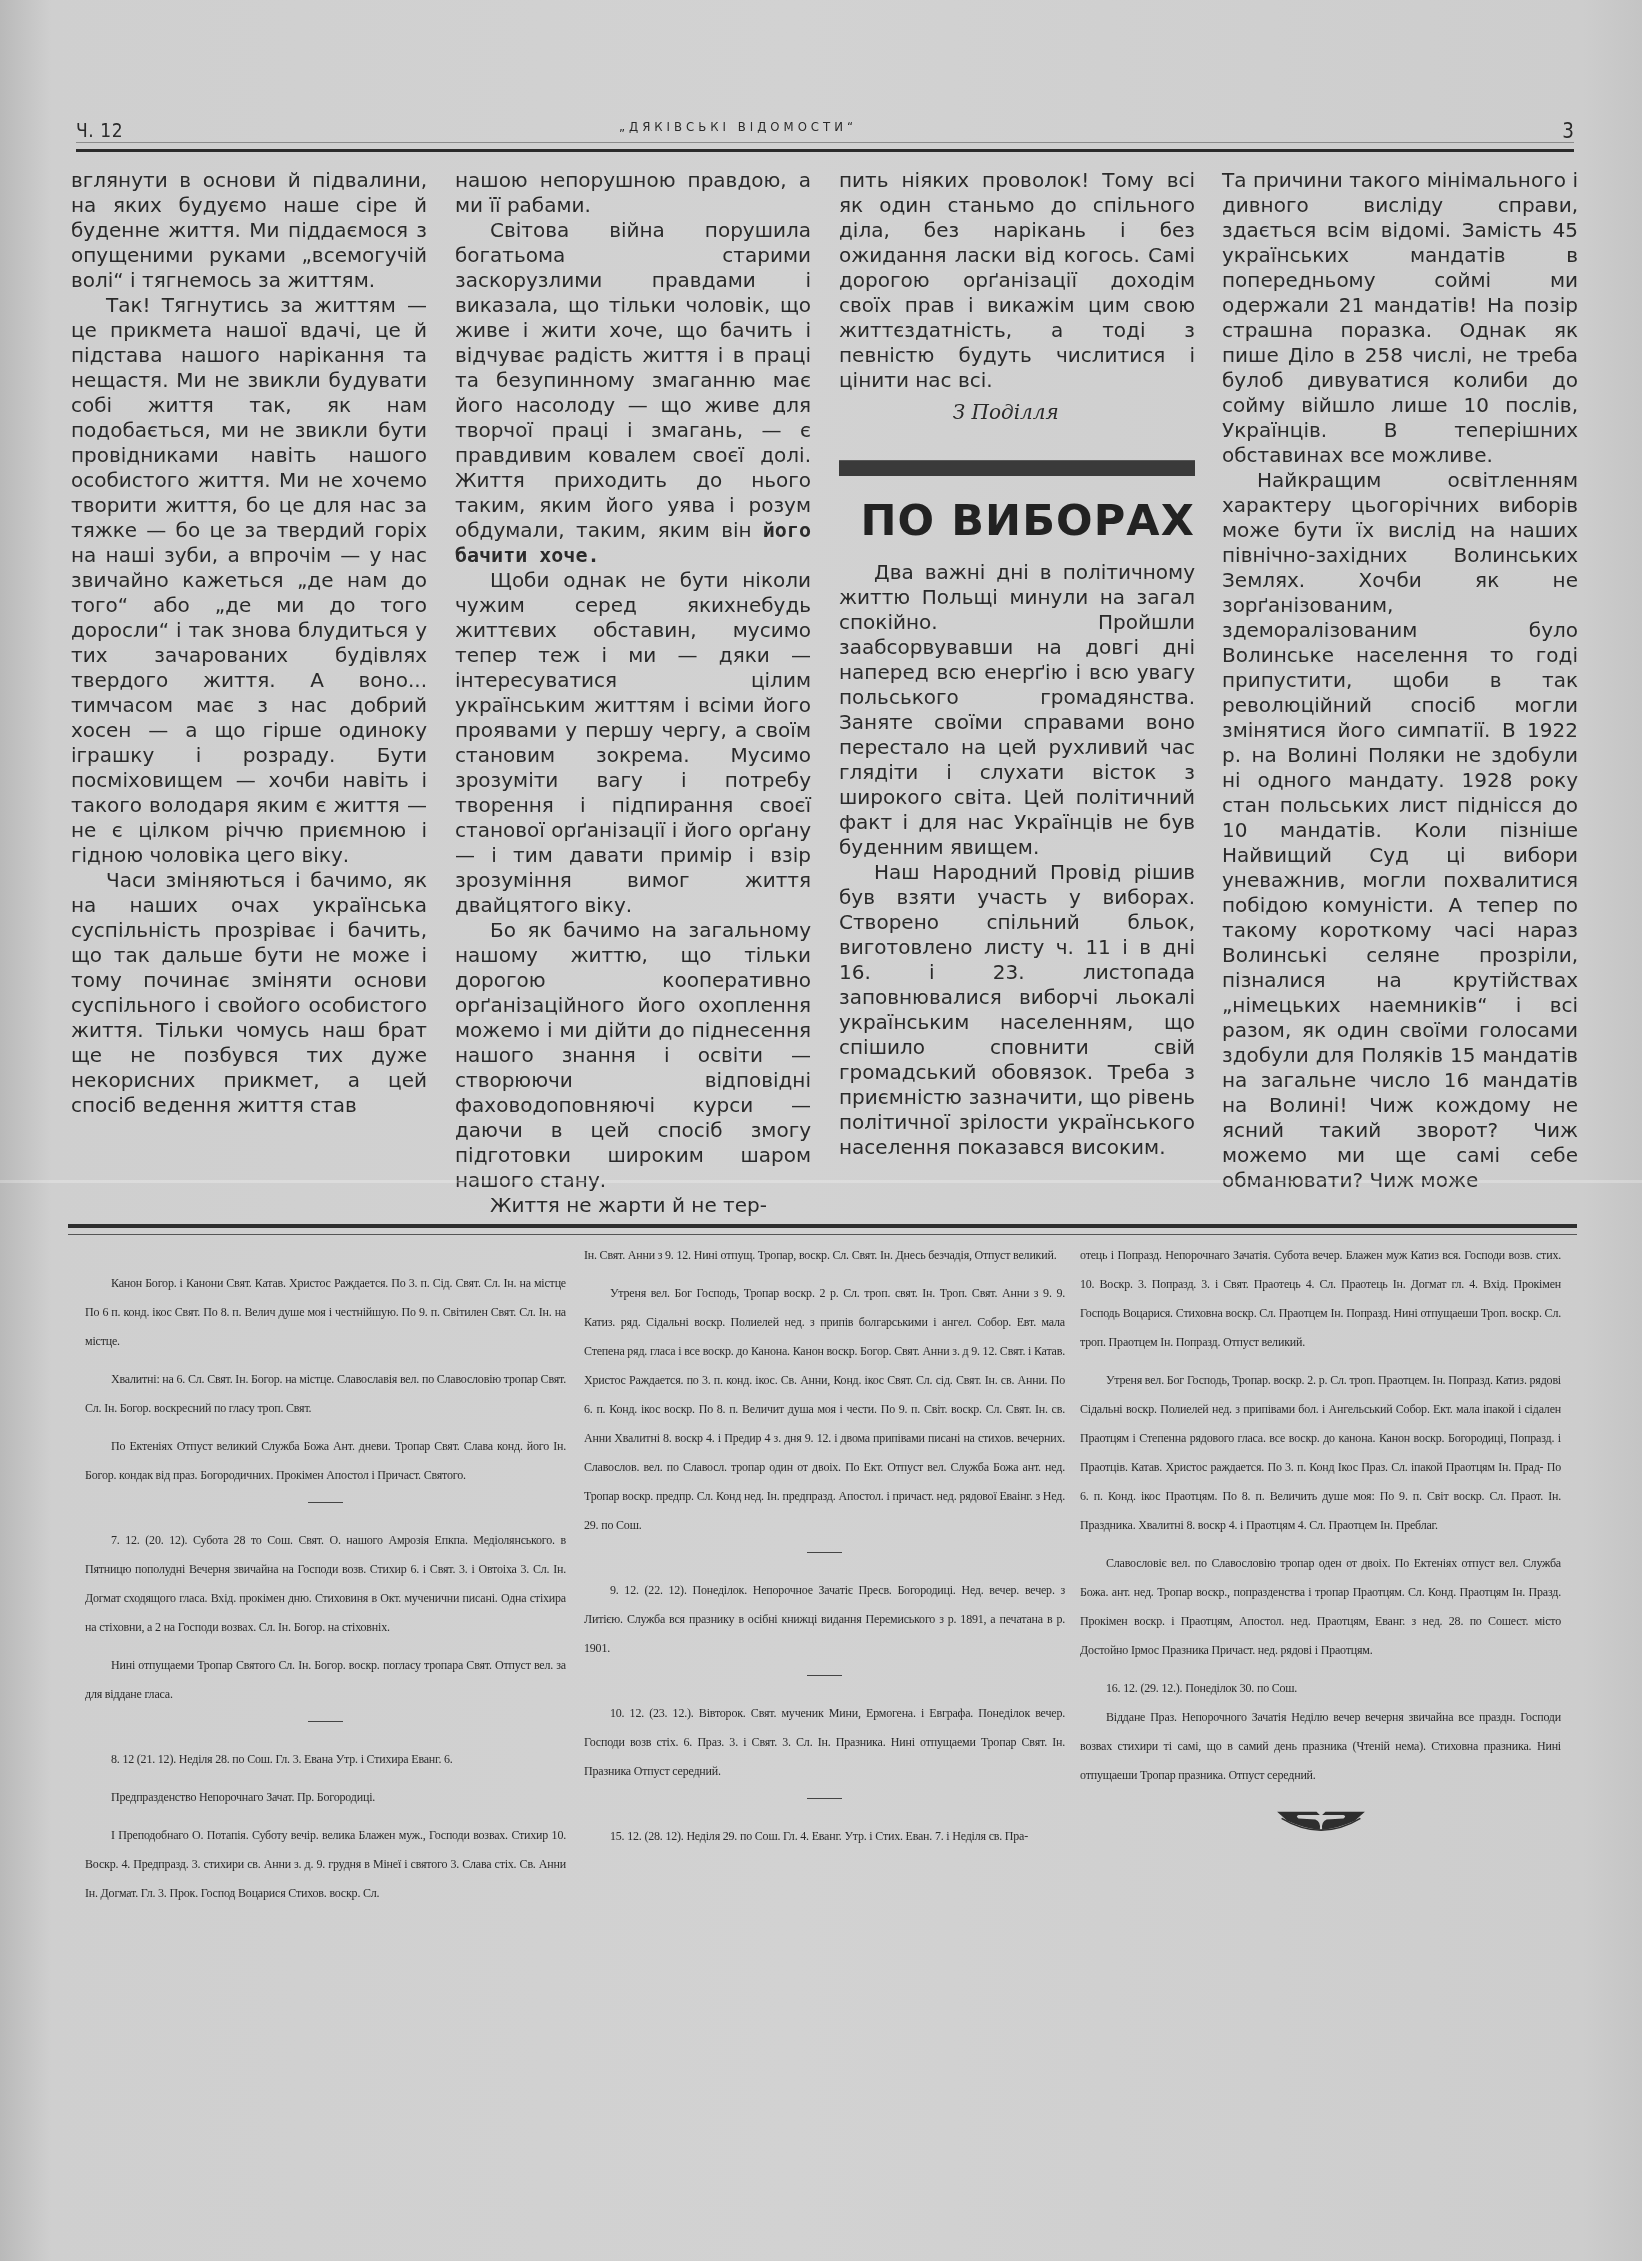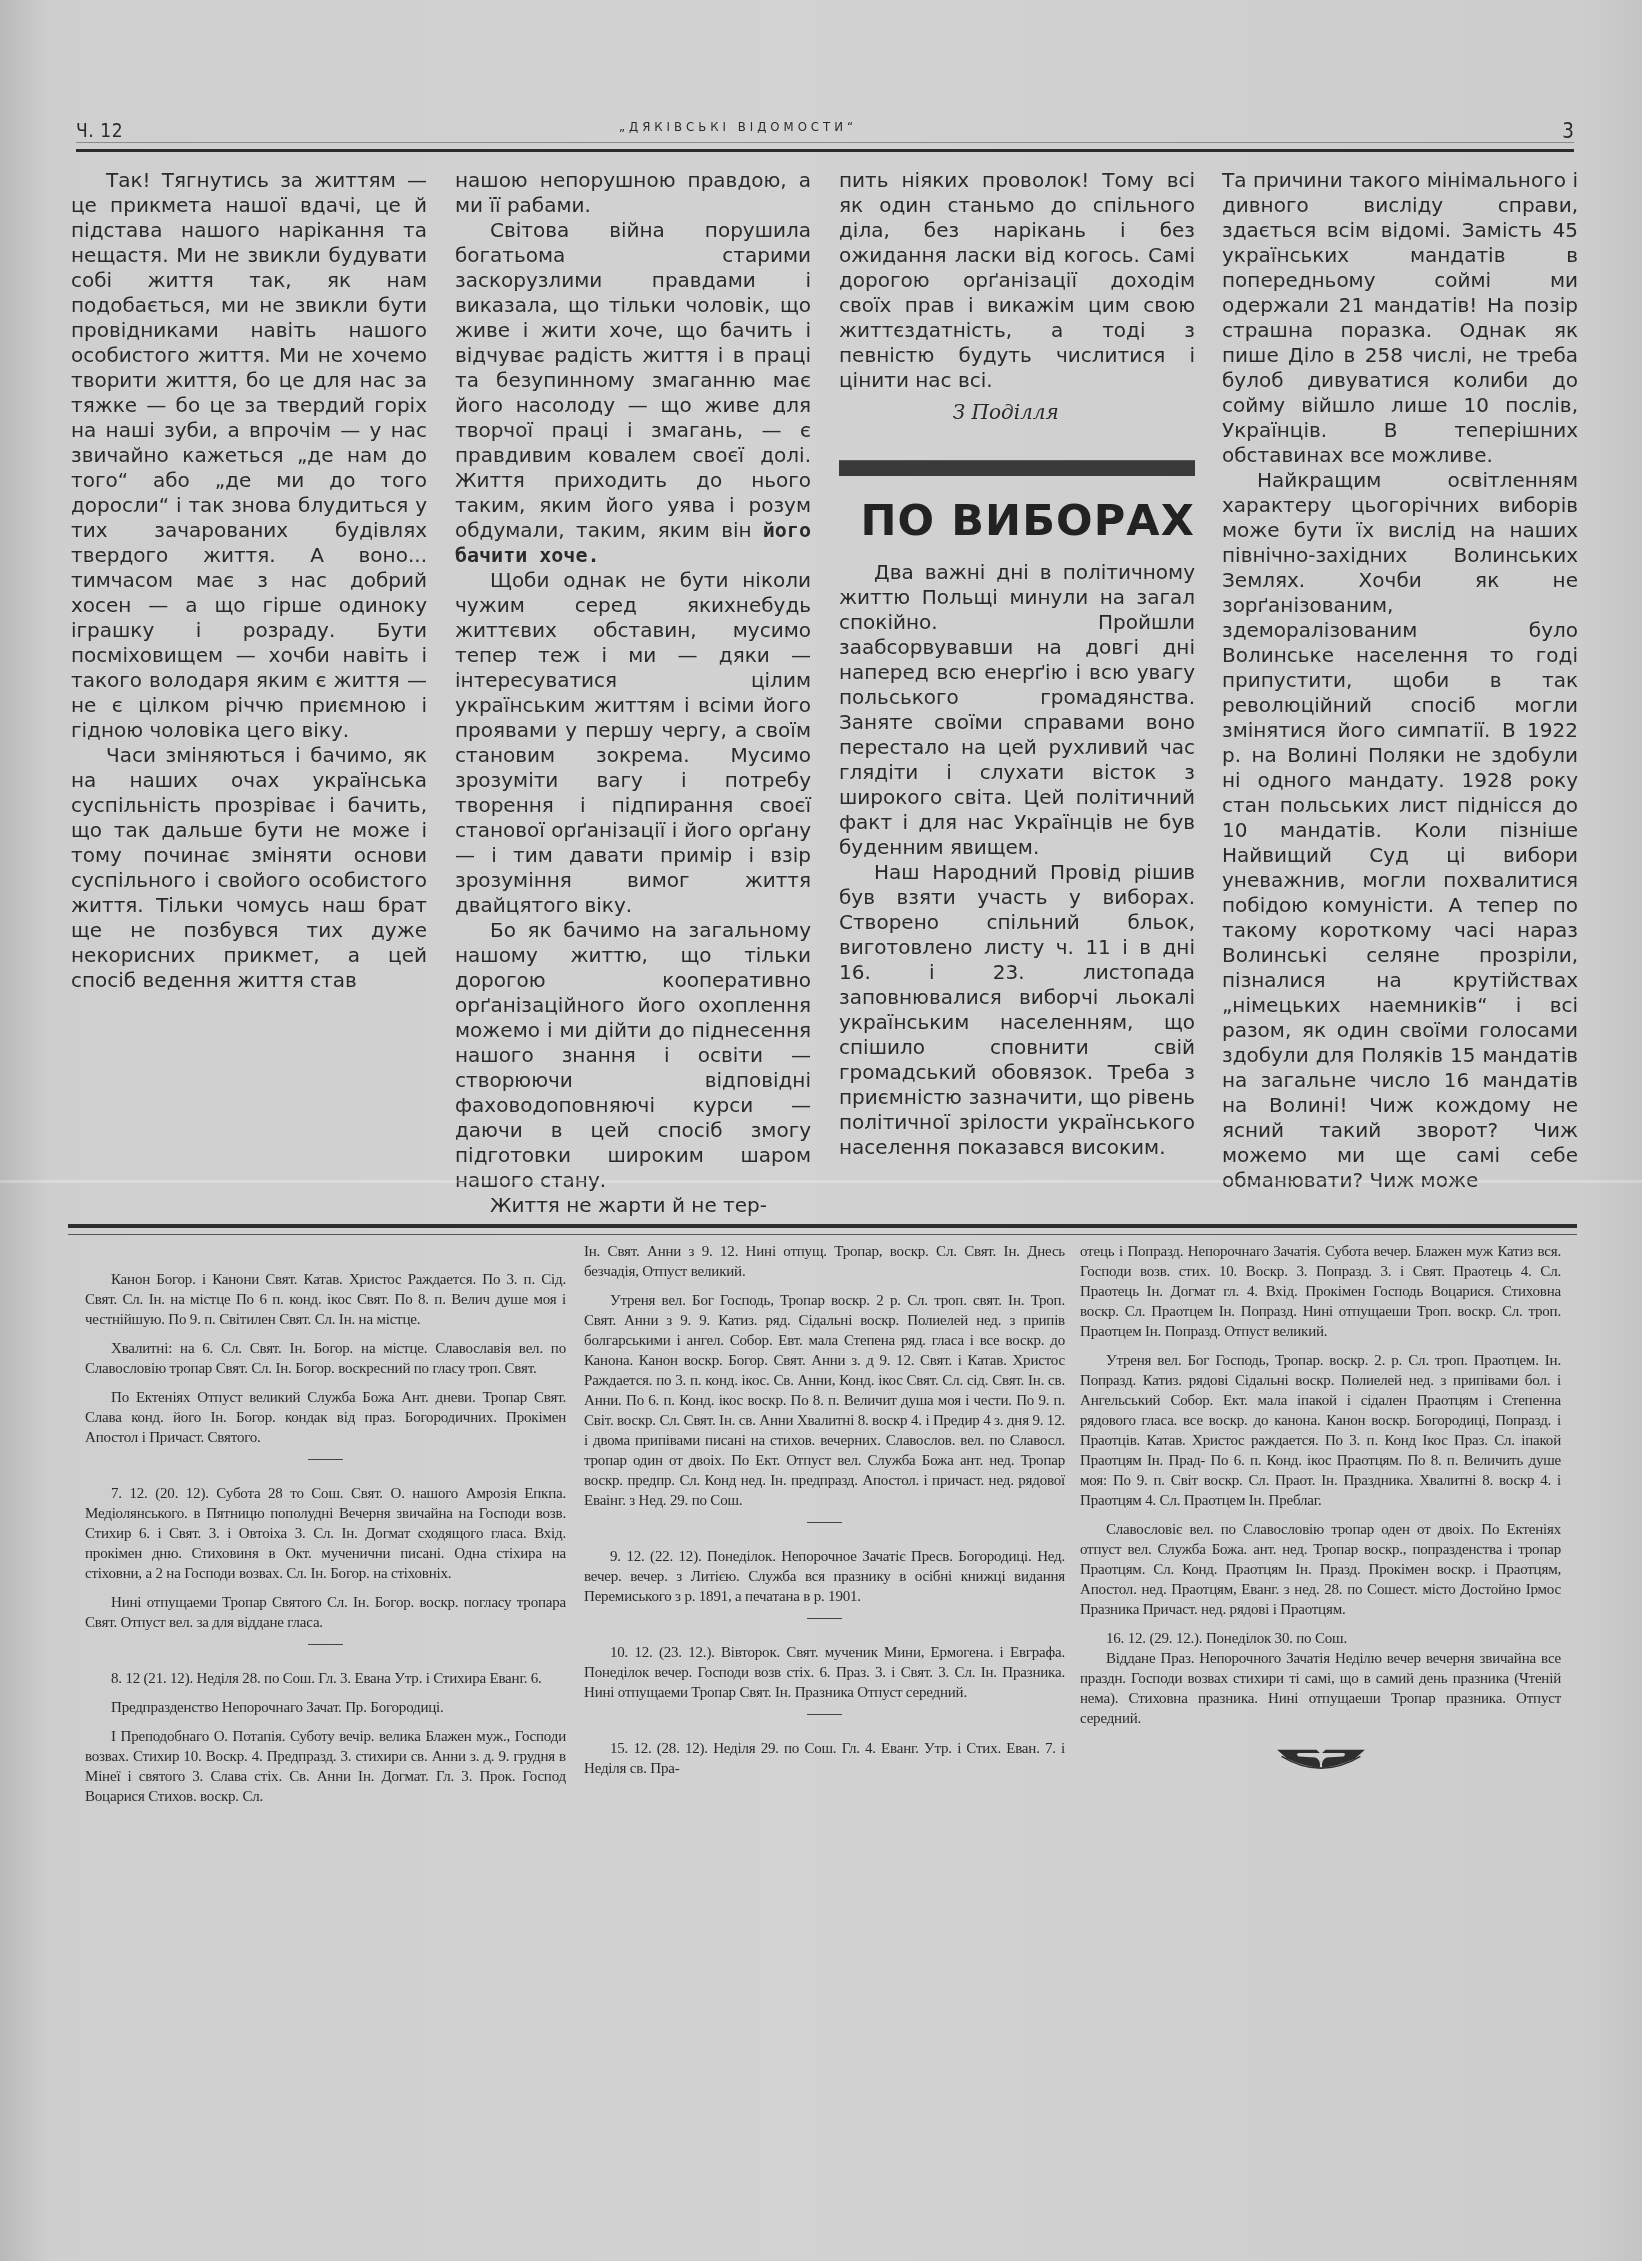--- a/index.html
+++ b/index.html
@@ -44,21 +44,21 @@
     font-size: 43px; line-height: 45px; letter-spacing: 1.1px;
     text-align: right; margin-bottom: 17px; color: #222;
   }
 
   .low-rule { position: absolute; left: 68px; top: 1224px; width: 1509px; border-top: 4.5px solid #2e2e2e; }
   .low-thin { position: absolute; left: 68px; top: 1234px; width: 1509px; border-top: 1.7px solid #555; }
 
   .lcol {
     position: absolute; top: 1241px; width: 481px;
     font-family: "Liberation Serif", "DejaVu Serif", serif;
-    font-size: 15px; line-height: 20px;
+    font-size: 12px; line-height: 29px;
     text-align: justify; letter-spacing: -0.2px;
   }
   .lcol p { margin: 0 0 9px 0; }
   .lcol p.ind { text-indent: 26px; }
   .l1 { left: 85px; top: 1269px; }
   .l2 { left: 584px; }
   .l3 { left: 1080px; }
   .dash { width: 35px; margin: 12.4px auto 22.6px auto; border-top: 1.7px solid #444; }
   .ornament { display: block; margin: 17px auto 0 auto; }
   .fold { position: absolute; left: 0; width: 1642px; height: 3.4px; background: rgba(255,255,255,0.25); }
@@ -70,20 +70,21 @@
 
   <div class="header">
     <span class="hdr-left">Ч. 12</span>
     <span class="hdr-title">„ДЯКІВСЬКІ ВІДОМОСТИ“</span>
     <span class="hdr-page">3</span>
   </div>
   <div class="hdr-thin"></div>
   <div class="hdr-rule"></div>
 
   <div class="col c1">
+    <p>вглянути в основи й підвалини, на яких будуємо наше сіре й буденне життя. Ми піддаємося з опущеними руками „всемогучій волі“ і тягнемось за життям.</p>
     <p class="ind">Так! Тягнутись за життям — це прикмета нашої вдачі, це й підстава нашого нарікання та нещастя. Ми не звикли будувати собі життя так, як нам подобається, ми не звикли бути провідниками навіть нашого особистого життя. Ми не хочемо творити життя, бо це для нас за тяжке — бо це за твердий горіх на наші зуби, а впрочім — у нас звичайно кажеться „де нам до того“ або „де ми до того доросли“ і так знова блудиться у тих зачарованих будівлях твердого життя. А воно... тимчасом має з нас добрий хосен — а що гірше одиноку іграшку і розраду. Бути посміховищем — хочби навіть і такого володаря яким є життя — не є цілком річчю приємною і гідною чоловіка цего віку.</p>
     <p class="ind">Часи зміняються і бачимо, як на наших очах українська суспільність прозріває і бачить, що так дальше бути не може і тому починає зміняти основи суспільного і свойого особистого життя. Тільки чомусь наш брат ще не позбувся тих дуже некорисних прикмет, а цей спосіб ведення життя став</p>
   </div>
 
   <div class="col c2">
     <p>нашою непорушною правдою, а ми її рабами.</p>
     <p class="ind"><span>Світова війна порушила богатьома старими заскорузлими правдами і виказала, що тільки чоловік, що живе і жити хоче, що бачить і відчуває радість життя і в праці та безупинному змаганню має його насолоду — що живе для творчої праці і змагань, — є правдивим ковалем своєї долі. Життя приходить до нього таким, яким його уява і розум обдумали, таким, яким він</span> <span class="bold">його бачити хоче.</span></p>
     <p class="ind">Щоби однак не бути ніколи чужим серед якихнебудь життєвих обставин, мусимо тепер теж і ми — дяки — інтересуватися цілим українським життям і всіми його проявами у першу чергу, а своїм становим зокрема. Мусимо зрозуміти вагу і потребу творення і підпирання своєї станової орґанізації і його орґану — і тим давати примір і взір зрозуміння вимог життя двайцятого віку.</p>
     <p class="ind">Бо як бачимо на загальному нашому життю, що тільки дорогою кооперативно орґанізаційного його охоплення можемо і ми дійти до піднесення нашого знання і освіти — створюючи відповідні фаховодоповняючі курси — даючи в цей спосіб змогу підготовки широким шаром нашого стану.</p>
     <p class="ind">Життя не жарти й не тер-</p>

